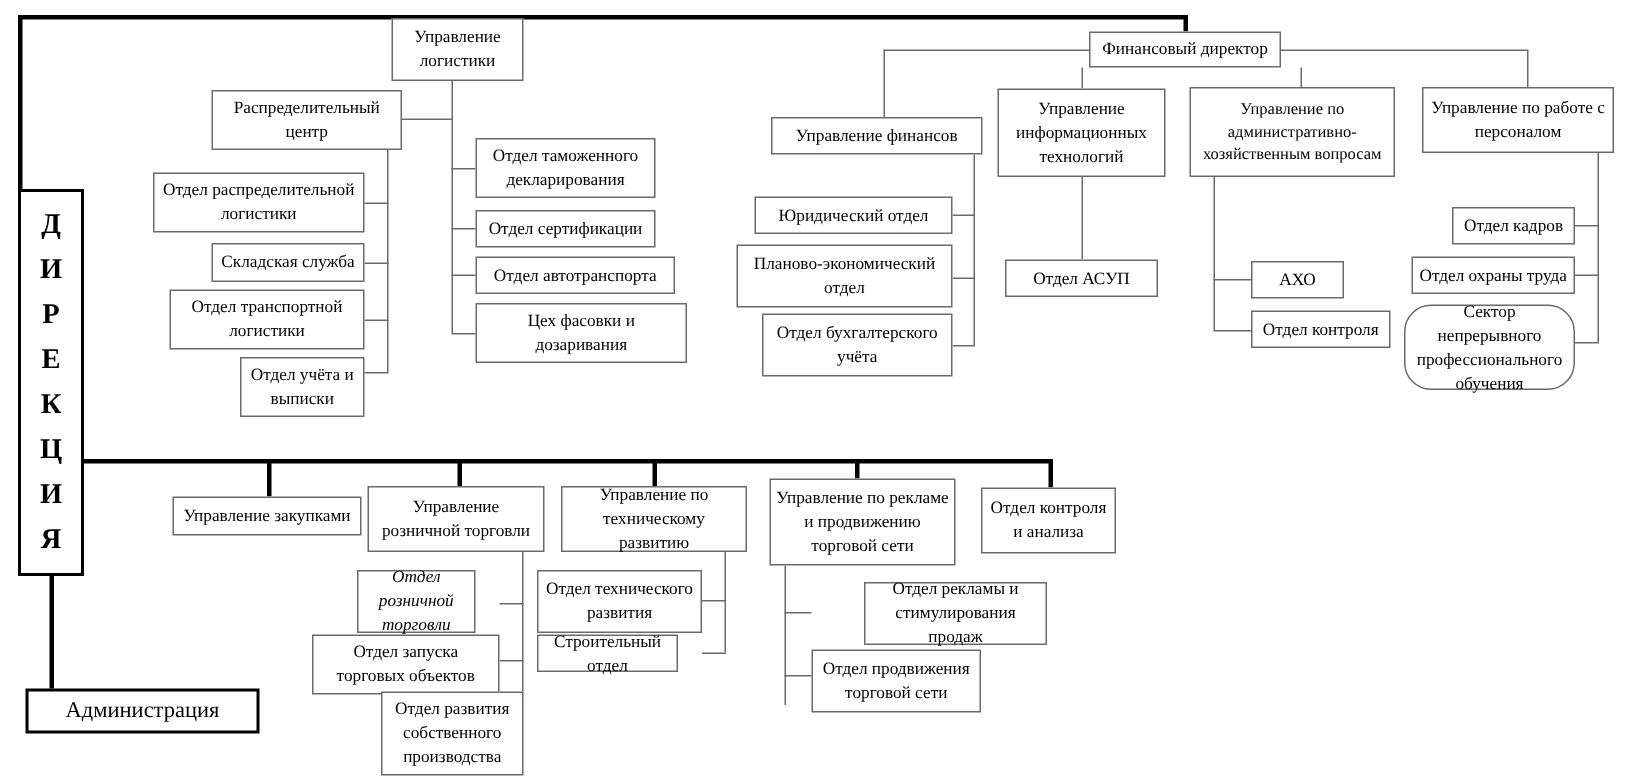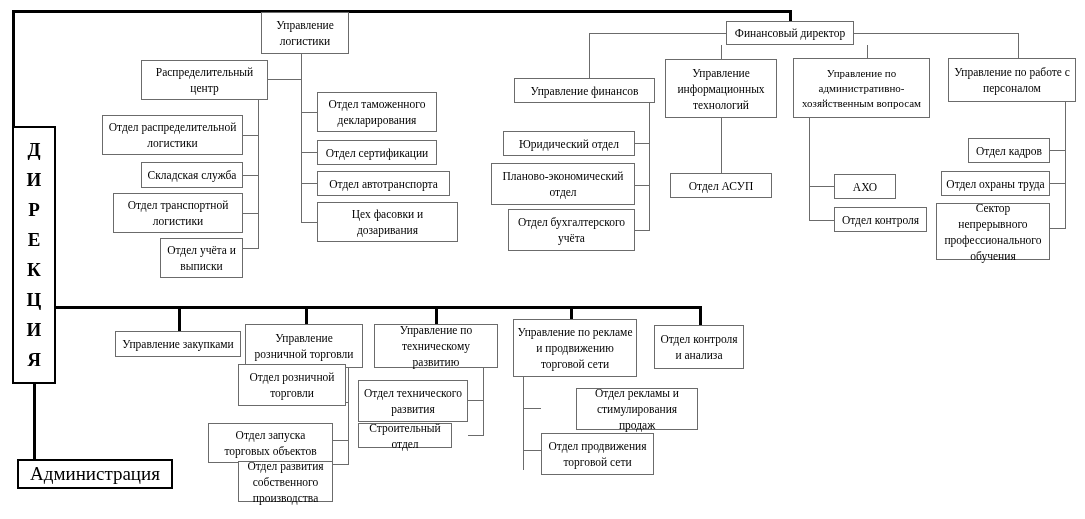--- a/index.html
+++ b/index.html
@@ -89,21 +89,21 @@
       <span>Р</span>
       <span>Е</span>
       <span>К</span>
       <span>Ц</span>
       <span>И</span>
       <span>Я</span>
     </div>
   </div>
 
   <div class="ln vr thick" style="left:33px; top:384px; height:76px;"></div>
-  <div class="box heavy" style="left:17px; top:459px; width:156px; height:30px; font-size:19px;">
+  <div class="box heavy" style="left:17px; top:459px; width:156px; height:30px; font-size:15px;">
     <span class="lbl">Администрация</span>
   </div>
 
   <div class="ln hr thick" style="left:56px; top:306px; width:646px;"></div>
   <div class="ln vr thick" style="left:178px; top:306px; height:25px;"></div>
   <div class="ln vr thick" style="left:305px; top:306px; height:18px;"></div>
   <div class="ln vr thick" style="left:435px; top:306px; height:18px;"></div>
   <div class="ln vr thick" style="left:570px; top:306px; height:13px;"></div>
   <div class="ln vr thick" style="left:699px; top:306px; height:19px;"></div>
 
@@ -225,45 +225,45 @@
   <div class="box" style="left:968px; top:138px; width:82px; height:25px;">
     <span class="lbl">Отдел кадров</span>
   </div>
 
   <div class="ln hr" style="left:1050px; top:183px; width:16px;"></div>
   <div class="box" style="left:941px; top:171px; width:109px; height:25px;">
     <span class="lbl">Отдел охраны труда</span>
   </div>
 
   <div class="ln hr" style="left:1050px; top:228px; width:16px;"></div>
-  <div class="box" style="left:936px; top:203px; width:114px; height:57px;">
+  <div class="box" style="left:936px; top:203px; width:114px; height:57px;border-radius:18px;">
     <span class="lbl">Сектор непрерывного профессионального обучения</span>
   </div>
 
   <div class="box" style="left:245px; top:324px; width:118px; height:44px;">
     <span class="lbl">Управление розничной торговли</span>
   </div>
 
   <div class="box" style="left:115px; top:331px; width:126px; height:26px;">
     <span class="lbl">Управление закупками</span>
   </div>
   <div class="ln vr" style="left:348px; top:368px; height:96px;"></div>
 
   <div class="ln hr" style="left:333px; top:402px; width:16px;"></div>
-  <div class="box" style="left:238px; top:364px; width:108px; height:42px;">
+  <div class="box" style="left:238px; top:380px; width:79px; height:42px;font-style:italic;">
     <span class="lbl">Отдел розничной торговли</span>
   </div>
 
   <div class="ln hr" style="left:333px; top:440px; width:16px;"></div>
   <div class="box" style="left:208px; top:423px; width:125px; height:40px;">
     <span class="lbl">Отдел запуска торговых объектов</span>
   </div>
 
   <div class="ln hr" style="left:333px; top:464px; width:16px;"></div>
-  <div class="box" style="left:238px; top:461px; width:95px; height:41px;">
+  <div class="box" style="left:254px; top:461px; width:95px; height:56px;">
     <span class="lbl">Отдел развития собственного производства</span>
   </div>
 
   <div class="box" style="left:374px; top:324px; width:124px; height:44px;">
     <span class="lbl">Управление по техническому развитию</span>
   </div>
   <div class="ln vr" style="left:483px; top:368px; height:67px;"></div>
 
   <div class="ln hr" style="left:468px; top:400px; width:16px;"></div>
   <div class="box" style="left:358px; top:380px; width:110px; height:42px;">

